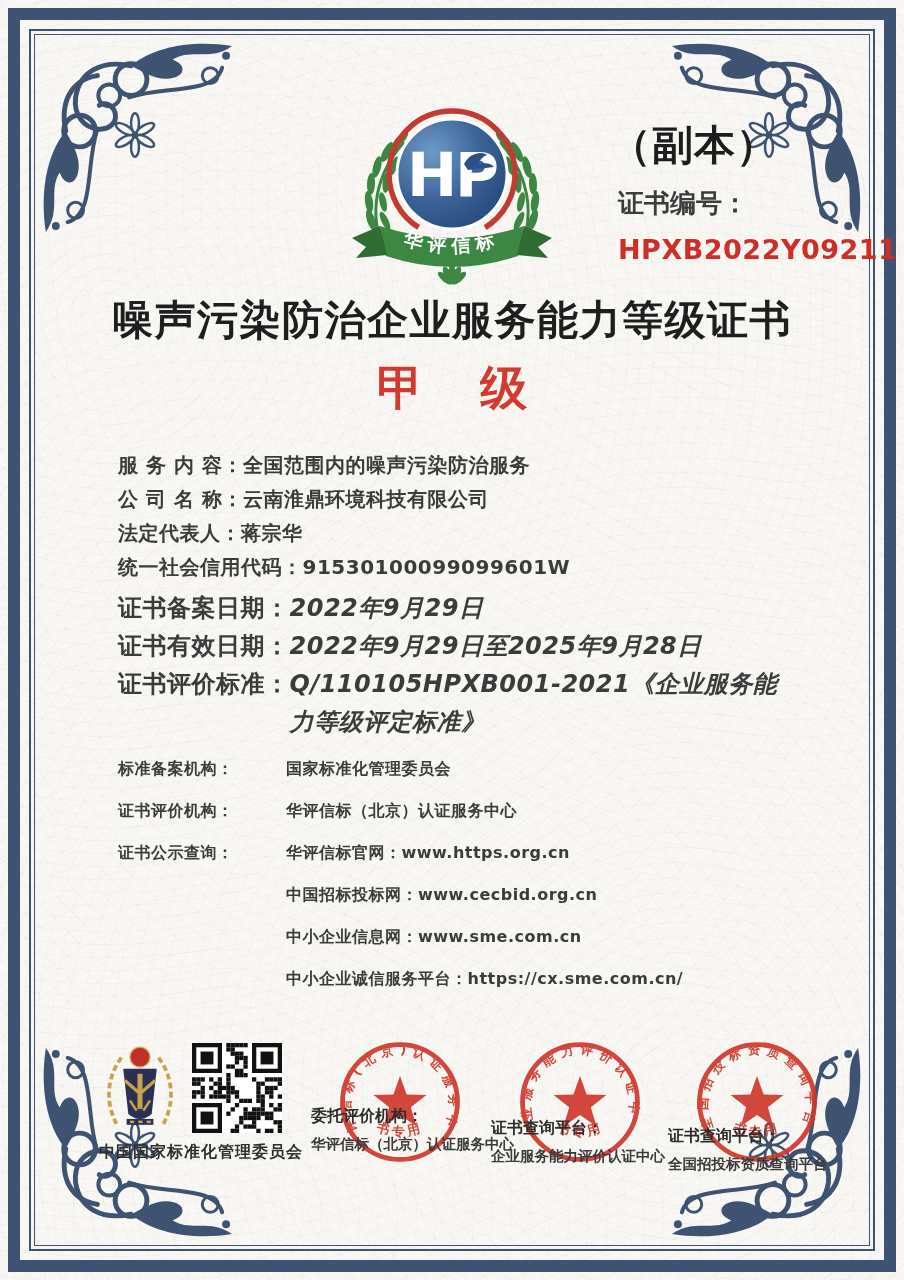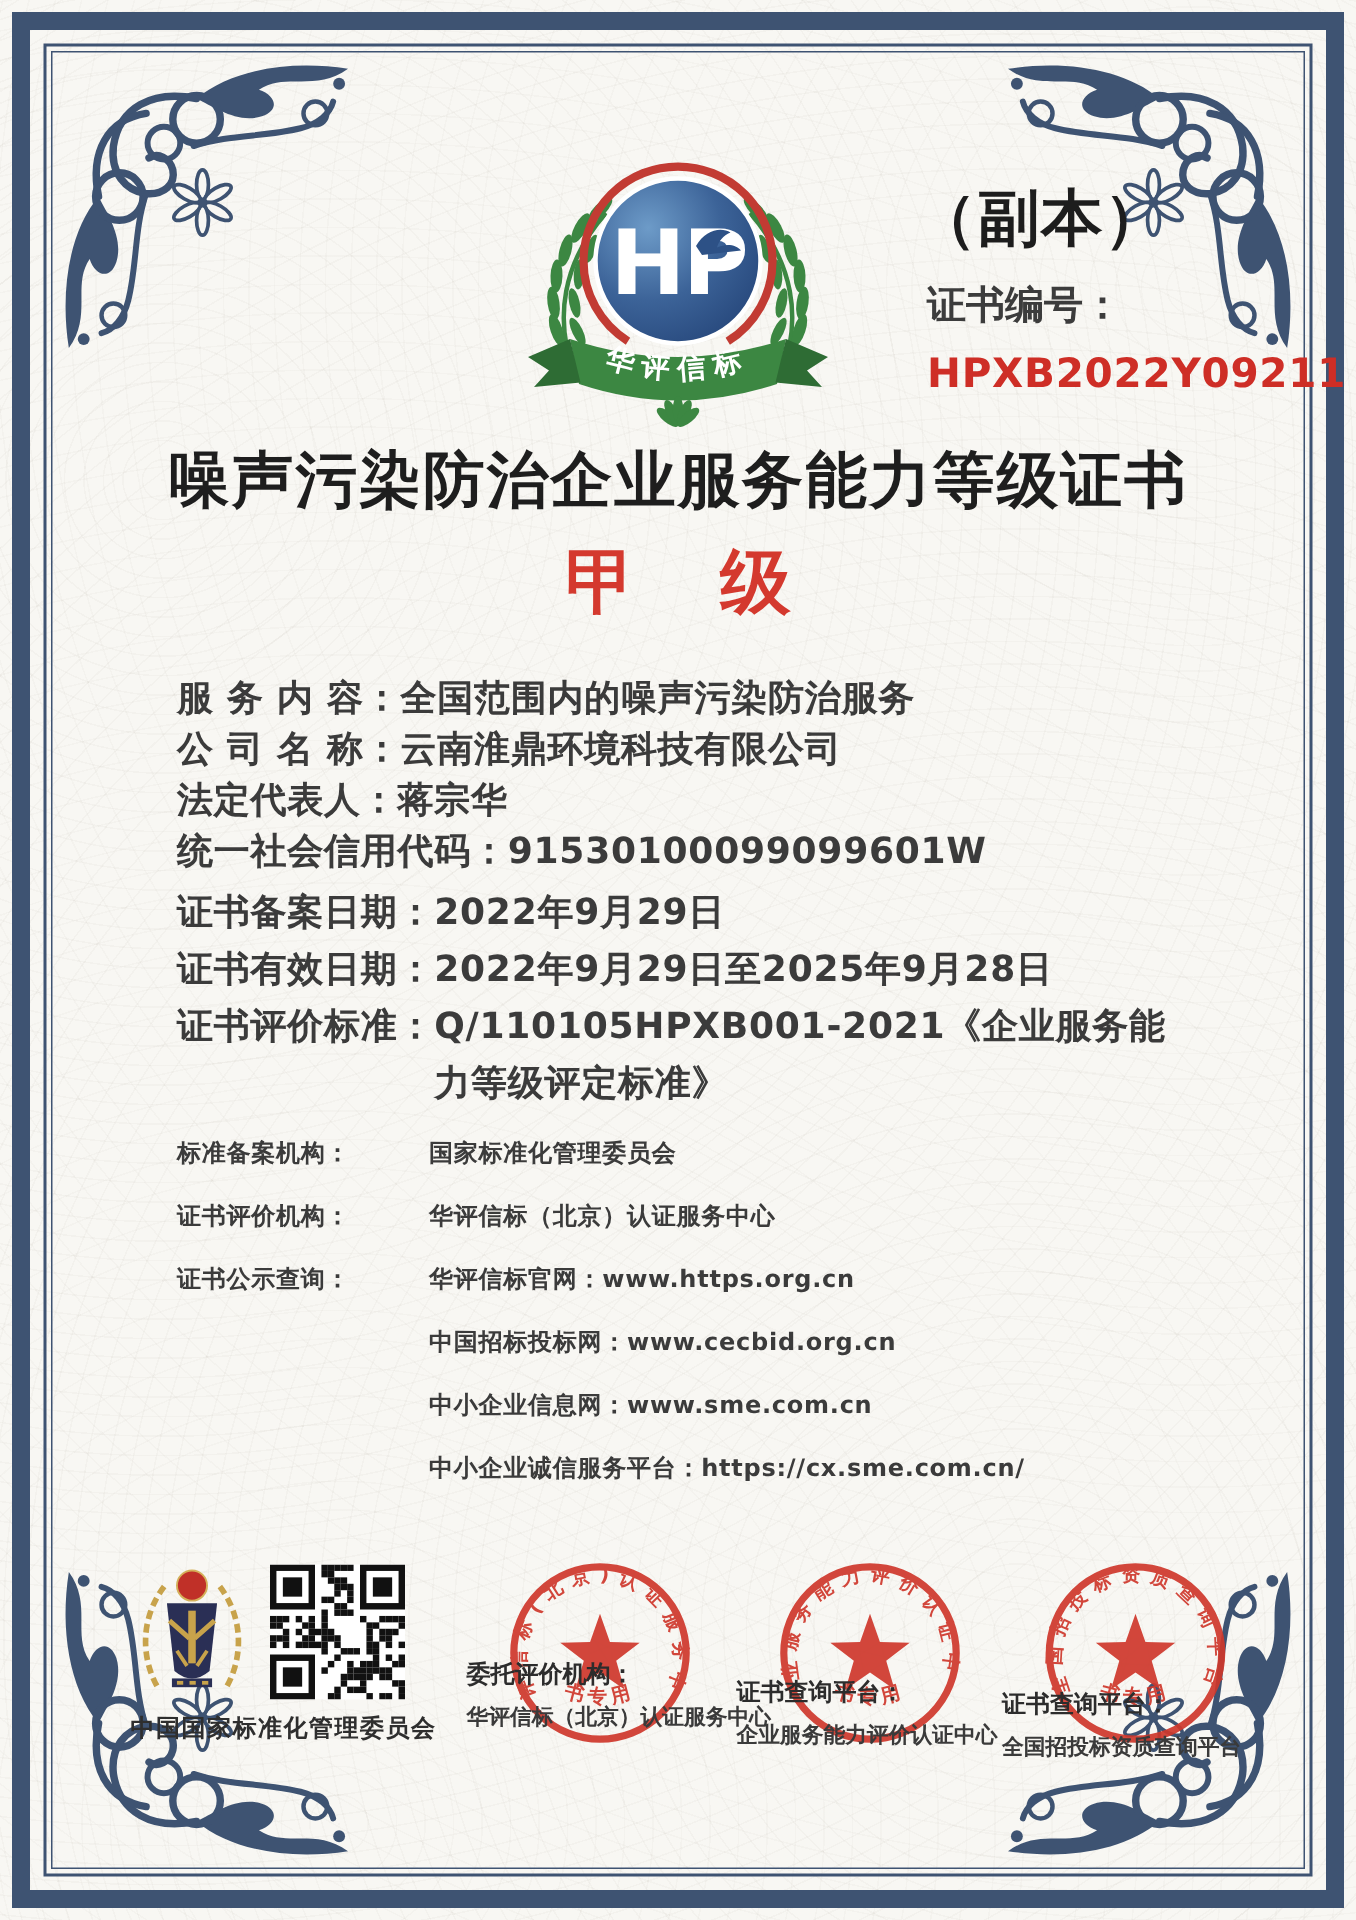--- a/index.html
+++ b/index.html
@@ -28,27 +28,27 @@
   .copy-label{position:absolute;left:610px;top:118px;font-size:41px;font-weight:700;color:#1d1d1d;letter-spacing:1px;}
   .cert-no-label{position:absolute;left:618px;top:186px;font-size:26px;font-weight:700;color:#3c3c3c;}
   .cert-no{position:absolute;left:618px;top:234px;font-size:27px;font-weight:700;color:#ce2e26;letter-spacing:.5px;}
   .title{position:absolute;left:0;top:293px;width:100%;text-align:center;font-size:41px;font-weight:700;color:#1e1e1e;letter-spacing:1.5px;}
   .grade{position:absolute;left:0;top:357px;width:100%;text-align:center;font-size:47px;font-weight:700;color:#d4392e;letter-spacing:20px;text-indent:20px;}
   
   .block{position:absolute;left:118px;right:88px;color:#3b3b3b;font-weight:700;}
   .row{display:flex;align-items:flex-start;}
   .lbl{white-space:nowrap;flex:0 0 auto;}
   .val{flex:0 1 auto;}
-  .info{top:448px;font-size:24px;line-height:34px;letter-spacing:.5px;}
+  .info{top:448px;font-size:20px;line-height:34px;letter-spacing:.5px;}
   .dates{top:589px;font-size:24px;line-height:38px;letter-spacing:.5px;}
-  .dates .val{max-width:488px;}
+  .dates .val{max-width:488px;font-style:italic;}
   .orgs{top:748px;font-size:16px;line-height:42px;letter-spacing:.5px;}
   .orgs .lbl{min-width:168px;}
   
-  .footer-left{position:absolute;left:86px;top:1042px;width:206px;}
+  .footer-left{position:absolute;left:98px;top:1042px;width:206px;}
   .footer-left .logos{display:flex;align-items:center;gap:10px;}
   .authority-caption{margin-top:8px;width:206px;text-align:center;font-size:16px;font-weight:700;color:#2e2e2e;letter-spacing:1px;white-space:nowrap;}
   .seal-block{position:absolute;top:1028px;width:190px;height:152px;}
   .seal-block.s1{left:305px;}
   .seal-block.s2{left:485px;}
   .seal-block.s3{left:662px;}
   .seal-svg{display:block;margin:0 auto;opacity:.92;}
   .seal-cap{position:absolute;left:6px;white-space:nowrap;}
   .cap-label{font-size:16px;font-weight:700;color:#2c2c2c;}
   .cap-org{font-size:14.5px;font-weight:700;color:#3a3a3a;margin-top:8px;}

